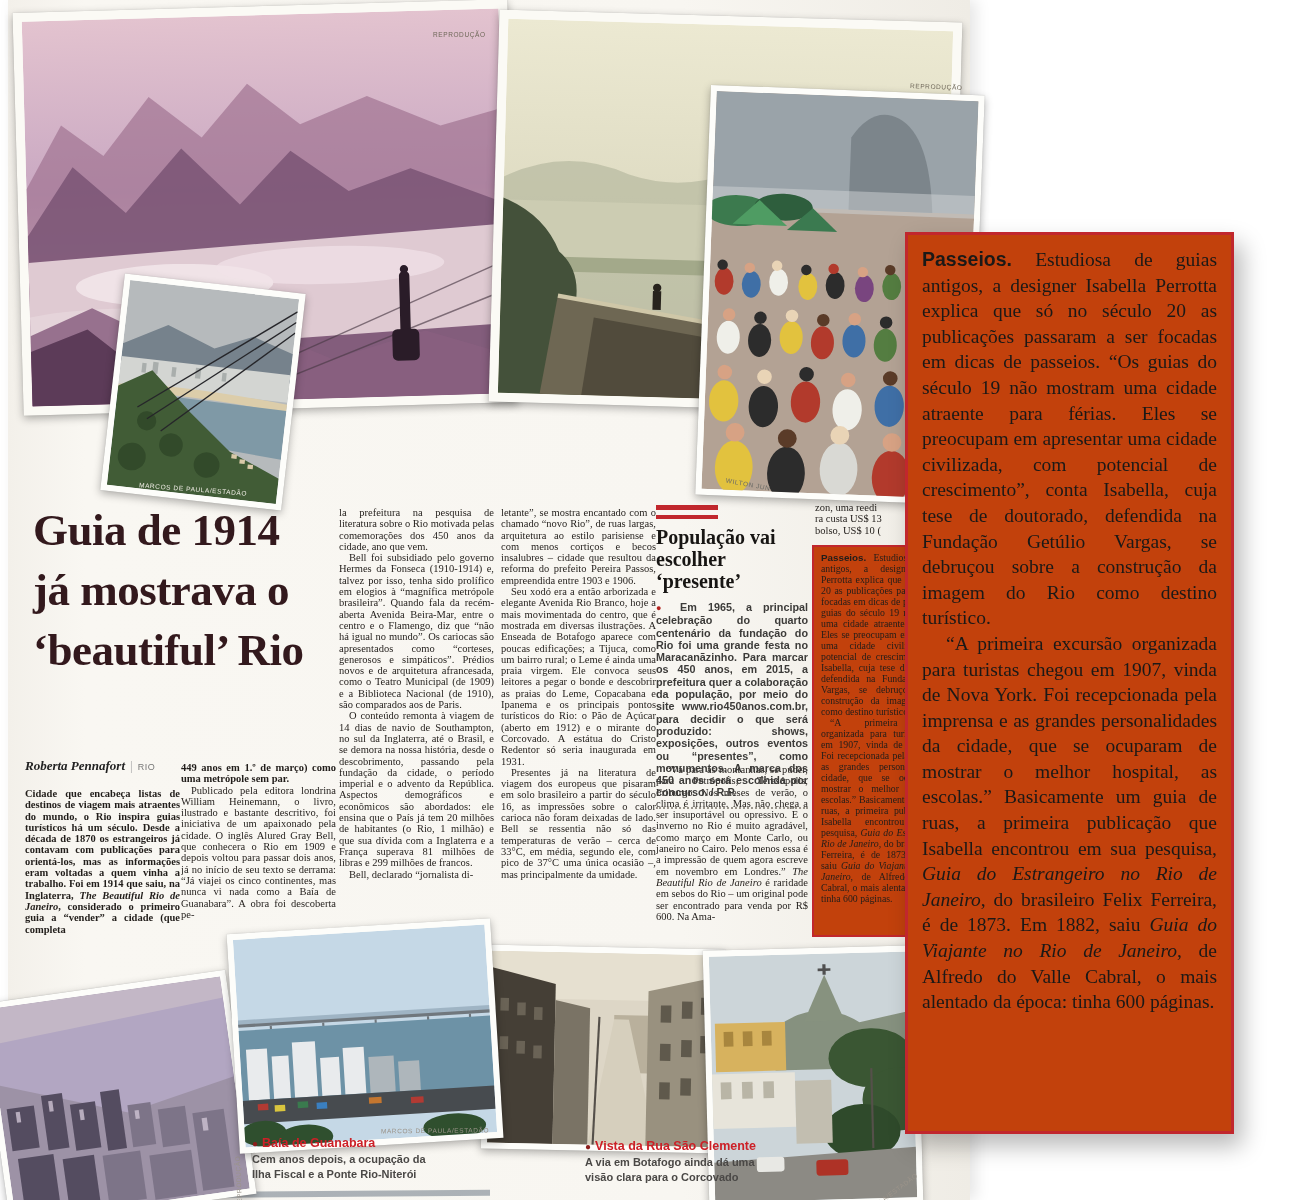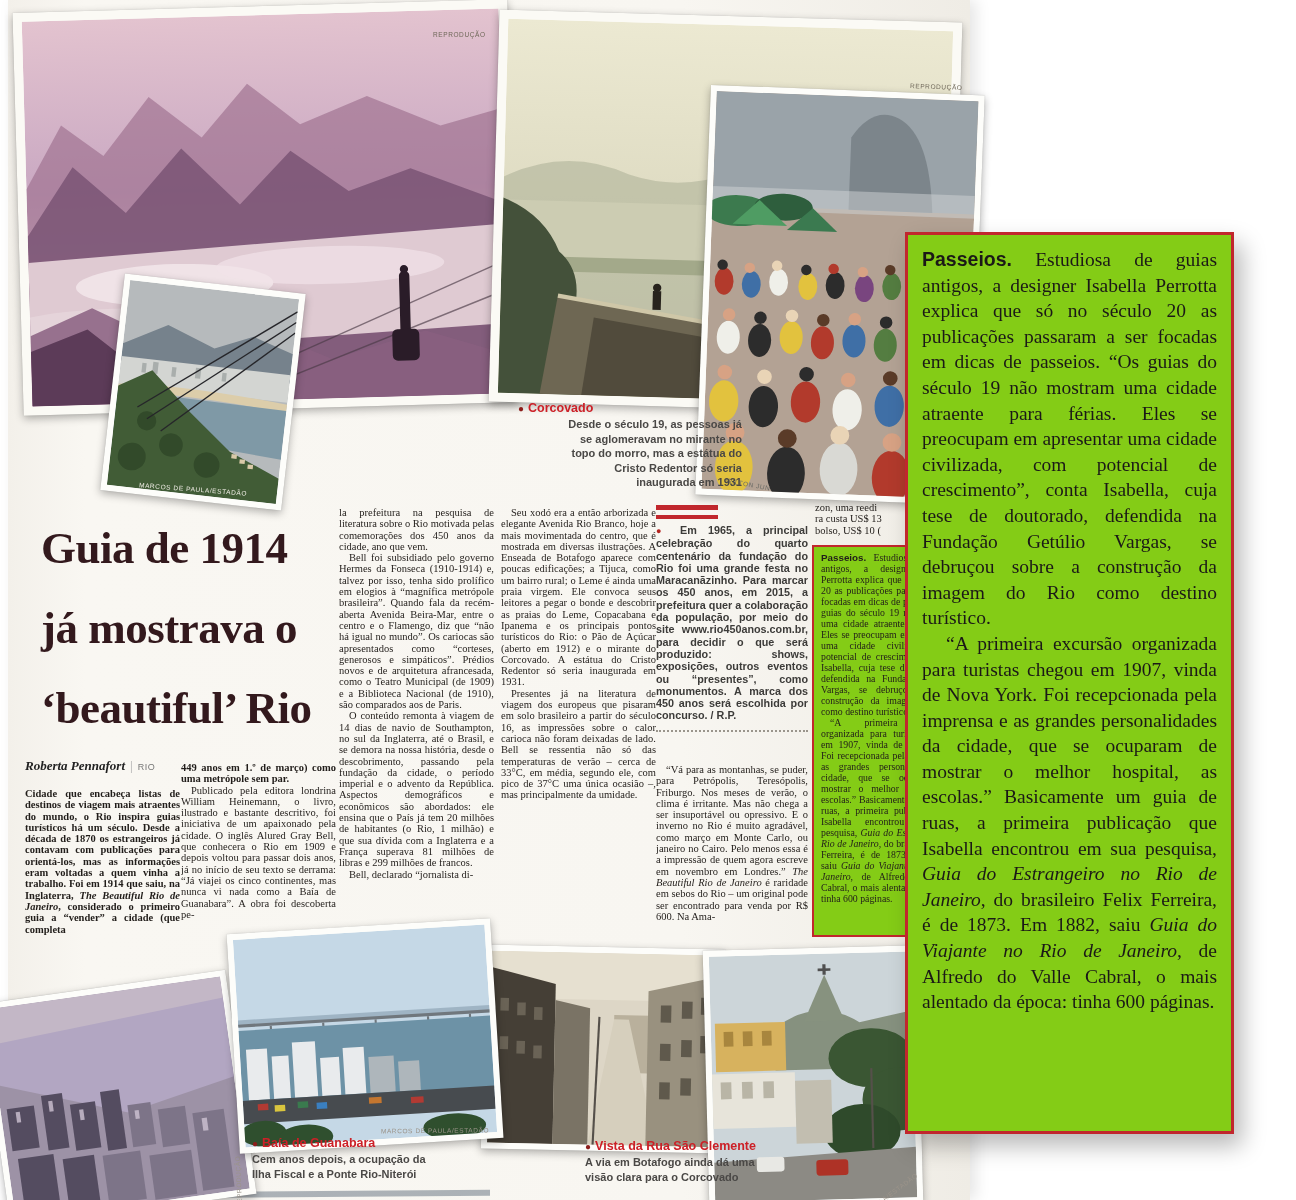--- a/index.html
+++ b/index.html
@@ -11,22 +11,22 @@
   figure{margin:0;}
   .photo{position:absolute;background:#fdfdfa;padding:6px;
          box-shadow:0 3px 9px rgba(0,0,0,.30),0 0 1px rgba(0,0,0,.25);}
   .photo svg{display:block;width:100%;height:100%;}
   .painting{padding:9px;background:#fbfaf5;}
   .credit{position:absolute;font-family:"Liberation Sans",sans-serif;font-size:6.5px;
           letter-spacing:.6px;color:#6e6758;white-space:nowrap;}
   .credit.light{color:#9b948a;}
   .pre{white-space:pre-line;}
   
-  .headline{position:absolute;left:25px;top:492px;width:330px;margin:16px;
-            font-size:45px;line-height:80px;font-weight:bold;color:#33191d;letter-spacing:-.5px;}
+  .headline{position:absolute;left:25px;top:492px;width:330px;margin:8px;
+            font-size:45px;line-height:60px;font-weight:bold;color:#33191d;letter-spacing:-.5px;}
   .subhead{position:absolute;left:25px;top:688px;width:340px;margin:0;
            font-size:17.5px;line-height:26px;color:#23201e;}
   .byline{position:absolute;left:25px;top:758px;margin:0;font-size:13px;color:#222;}
   .by-name{font-weight:bold;font-style:italic;}
   .by-sep{color:#aaa;margin:0 5px;font-weight:normal;}
   .by-loc{font-family:"Liberation Sans",sans-serif;font-size:9px;color:#777;letter-spacing:.5px;}
   
   .col{position:absolute;font-size:10.5px;line-height:11.3px;color:#211d1a;
        text-align:justify;overflow:hidden;}
   .col p{margin:0;}
@@ -40,21 +40,21 @@
   .cap-right .cap-b{text-align:right;}
   
   .popbox{position:absolute;left:656px;top:505px;width:152px;}
   .poprule{width:62px;height:4.5px;background:#c1272d;margin-bottom:5px;}
   .pop-title{margin:7px 0 9px 0;font-size:20px;line-height:22px;font-weight:bold;color:#171513;}
   .pop-body{font-family:"Liberation Sans",sans-serif;font-size:10.8px;line-height:12.3px;
             font-weight:bold;color:#3c3b39;text-align:justify;}
   .pop-body p{margin:0;}
   .dotted{border-top:2px dotted #9a958c;margin-top:8px;width:152px;}
   
-  .passeios{background:#84cc16;border:3px solid #c1272d;box-sizing:border-box;overflow:hidden;}
+  .passeios{background:#c2410c;border:3px solid #c1272d;box-sizing:border-box;overflow:hidden;}
   .passeios p{margin:0;}
   .passeios-big{position:absolute;left:905px;top:232px;width:329px;height:902px;z-index:10;
                 padding:12px 14px;font-size:19.5px;line-height:25.6px;color:#1b1917;
                 text-align:justify;box-shadow:8px 12px 22px rgba(0,0,0,.28);}
   .passeios-big p.ind{text-indent:24px;}
   .passeios-small{position:absolute;left:812px;top:545px;width:153px;height:392px;z-index:5;
                   border-width:2px;padding:5px 7px;font-size:9.8px;line-height:11px;
                   color:#211d1a;text-align:justify;}
   .passeios-small p.ind{text-indent:9px;}
   .seg-lead{font-family:"Liberation Sans",sans-serif;font-weight:bold;}
@@ -248,28 +248,20 @@
           <circle cx="80" cy="334" r="9" fill="#5a3b28"></circle>
         <circle cx="130" cy="329" r="9" fill="#e9d4b6"></circle>
           <circle cx="180" cy="334" r="9" fill="#d7a284"></circle>
         <circle cx="226" cy="330" r="9" fill="#2c2c2c"></circle>
       </g>
     </svg>
     <span class="credit" style="left:30px;bottom:9px;transform:rotate(8deg);color:#6b6b66;">WILTON JUN</span>
   </figure>
   <span class="credit" style="left:910px;top:83px;z-index:3;transform:rotate(2deg);">REPRODUÇÃO</span>
 
-  <div class="cap cap-right" style="left:518px;top:401px;width:224px;z-index:4;">
-    <p class="cap-t"><span class="bullet">●</span><span>Corcovado</span></p>
-    <p class="cap-b pre">Desde o século 19, as pessoas já
-se aglomeravam no mirante no
-topo do morro, mas a estátua do
-Cristo Redentor só seria
-inaugurada em 1931</p>
-  </div>
 
   <h1 class="headline pre">Guia de 1914
 já mostrava o
 ‘beautiful’ Rio</h1>
   <p class="byline">
     <span class="by-name">Roberta Pennafort</span><span class="by-sep">|</span><span class="by-loc">RIO</span>
   </p>
 
   <div class="col" style="left:25px;top:788px;width:155px;height:185px;">
       <p><span style="font-weight: bold;">Cidade que encabeça listas de destinos de viagem mais atraentes do mundo, o Rio inspira guias turísticos há um século. Desde a década de 1870 os estrangeiros já contavam com publicações para orientá-los, mas as informações eram voltadas a quem vinha a trabalho. Foi em 1914 que saiu, na Inglaterra, </span><span style="font-style: italic; font-weight: bold;">The Beautiful Rio de Janeiro</span><span style="font-weight: bold;">, considerado o primeiro guia a “vender” a cidade (que completa</span></p>
@@ -278,35 +270,38 @@
       <p><span style="font-weight: bold;">449 anos em 1.º de março) como uma metrópole sem par.</span></p>
       <p class="ind"><span>Publicado pela editora londrina William Heinemann, o livro, ilustrado e bastante descritivo, foi iniciativa de um apaixonado pela cidade. O inglês Alured Gray Bell, que conhecera o Rio em 1909 e depois voltou para passar dois anos, já no início de seu texto se derrama: “Já viajei os cinco continentes, mas nunca vi nada como a Baía de Guanabara”. A obra foi descoberta pe-</span></p>
     </div>
   <div class="col" style="left:339px;top:507px;width:155px;height:500px;">
       <p><span>la prefeitura na pesquisa de literatura sobre o Rio motivada pelas comemorações dos 450 anos da cidade, ano que vem.</span></p>
       <p class="ind"><span>Bell foi subsidiado pelo governo Hermes da Fonseca (1910-1914) e, talvez por isso, tenha sido prolífico em elogios à “magnífica metrópole brasileira”. Quando fala da recém-aberta Avenida Beira-Mar, entre o centro e o Flamengo, diz que “não há igual no mundo”. Os cariocas são apresentados como “corteses, generosos e simpáticos”. Prédios novos e de arquitetura afrancesada, como o Teatro Municipal (de 1909) e a Biblioteca Nacional (de 1910), são comparados aos de Paris.</span></p>
       <p class="ind"><span>O conteúdo remonta à viagem de 14 dias de navio de Southampton, no sul da Inglaterra, até o Brasil, e se demora na nossa história, desde o descobrimento, passando pela fundação da cidade, o período imperial e o advento da República. Aspectos demográficos e econômicos são abordados: ele ensina que o País já tem 20 milhões de habitantes (o Rio, 1 milhão) e que sua dívida com a Inglaterra e a França superava 81 milhões de libras e 299 milhões de francos.</span></p>
       <p class="ind"><span>Bell, declarado “jornalista di-</span></p>
     </div>
   <div class="col" style="left:501px;top:507px;width:155px;height:462px;">
+      <p><span>letante”, se mostra encantado com o chamado “novo Rio”, de ruas largas, arquitetura ao estilo parisiense e com menos cortiços e becos insalubres – cidade que resultou da reforma do prefeito Pereira Passos, empreendida entre 1903 e 1906.</span></p>
       <p class="ind"><span>Seu xodó era a então arborizada e elegante Avenida Rio Branco, hoje a mais movimentada do centro, que é mostrada em diversas ilustrações. A Enseada de Botafogo aparece com poucas edificações; a Tijuca, como um bairro rural; o Leme é ainda uma praia virgem. Ele convoca seus leitores a pegar o bonde e descobrir as praias do Leme, Copacabana e Ipanema e os principais pontos turísticos do Rio: o Pão de Açúcar (aberto em 1912) e o mirante do Corcovado. A estátua do Cristo Redentor só seria inaugurada em 1931.</span></p>
       <p class="ind"><span>Presentes já na literatura de viagem dos europeus que pisaram em solo brasileiro a partir do século 16, as impressões sobre o calor carioca não foram deixadas de lado. Bell se ressentia não só das temperaturas de verão – cerca de 33°C, em média, segundo ele, com pico de 37°C uma única ocasião –, mas principalmente da umidade.</span></p>
     </div>
   <div class="col" style="left:656px;top:764px;width:152px;height:184px;">
       <p class="ind"><span>“Vá para as montanhas, se puder, para Petrópolis, Teresópolis, Friburgo. Nos meses de verão, o clima é irritante. Mas não chega a ser insuportável ou opressivo. E o inverno no Rio é muito agradável, como março em Monte Carlo, ou janeiro no Cairo. Pelo menos essa é a impressão de quem agora escreve em novembro em Londres.” </span><span style="font-style: italic;">The Beautiful Rio de Janeiro</span><span> é raridade em sebos do Rio – um original pode ser encontrado para venda por R$ 600. Na Ama-</span></p>
     </div>
   <div class="col" style="left:815px;top:502px;width:148px;height:40px;">
     <p class="fragline">zon, uma reedi</p>
     <p class="fragline">ra custa US$ 13</p>
     <p class="fragline">bolso, US$ 10 (</p>
   </div>
 
   <aside class="popbox">
     <div class="poprule"></div>
     <div class="poprule"></div>
+    <h3 class="pop-title pre">População vai
+escolher ‘presente’</h3>
     <div class="pop-body">
         <p><span class="seg-red">● </span><span>Em 1965, a principal celebração do quarto centenário da fundação do Rio foi uma grande festa no Maracanãzinho. Para marcar os 450 anos, em 2015, a prefeitura quer a colaboração da população, por meio do site www.rio450anos.com.br, para decidir o que será produzido: shows, exposições, outros eventos ou “presentes”, como monumentos. A marca dos 450 anos será escolhida por concurso. </span><span class="seg-rp">/ R.P.</span></p>
       </div>
     <div class="dotted"></div>
   </aside>
 
   <aside class="passeios passeios-small">
       <p><span class="seg-lead">Passeios.</span><span> Estudiosa de guias antigos, a designer Isabella Perrotta explica que só no século 20 as publicações passaram a ser focadas em dicas de passeios. “Os guias do século 19 não mostram uma cidade atraente para férias. Eles se preocupam em apresentar uma cidade civilizada, com potencial de crescimento”, conta Isabella, cuja tese de doutorado, defendida na Fundação Getúlio Vargas, se debruçou sobre a construção da imagem do Rio como destino turístico.</span></p>
       <p class="ind"><span>“A primeira excursão organizada para turistas chegou em 1907, vinda de Nova York. Foi recepcionada pela imprensa e as grandes personalidades da cidade, que se ocuparam de mostrar o melhor hospital, as escolas.” Basicamente um guia de ruas, a primeira publicação que Isabella encontrou em sua pesquisa, </span><span style="font-style: italic;">Guia do Estrangeiro no Rio de Janeiro</span><span>, do brasileiro Felix Ferreira, é de 1873. Em 1882, saiu </span><span style="font-style: italic;">Guia do Viajante no Rio de Janeiro</span><span>, de Alfredo do Valle Cabral, o mais alentado da época: tinha 600 páginas.</span></p>
     </aside>

